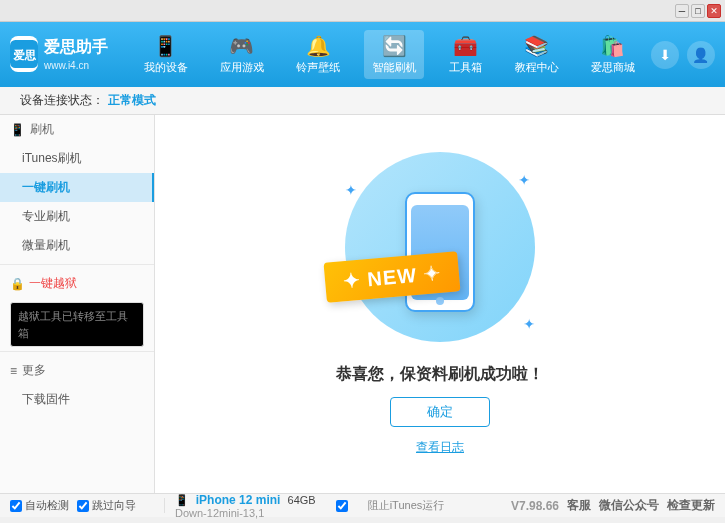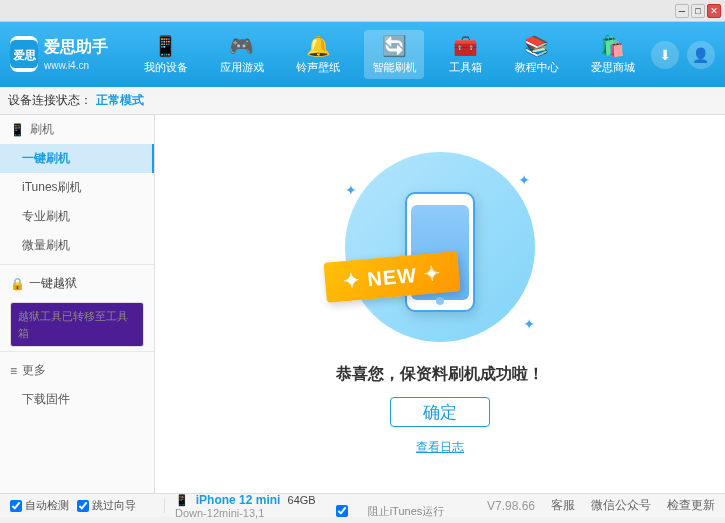--- a/index.html
+++ b/index.html
@@ -86,21 +86,21 @@
       cursor: pointer; font-size: 14px; color: white;
     }
 
     
     .statusbar {
       height: 28px;
       background: #f5f5f5;
       border-bottom: 1px solid #ddd;
       display: flex;
       align-items: center;
-      padding: 0 8px;
+      padding: 0 20px;
       font-size: 12px;
       color: #666;
     }
     .statusbar .status-label { color: #333; }
     .statusbar .status-value { color: #1a9de0; font-weight: bold; margin-left: 4px; }
 
     
     .main-layout {
       display: flex;
       height: calc(523px - 22px - 65px - 28px - 30px);
@@ -134,21 +134,21 @@
       border-right: 2px solid #1a9de0;
       font-weight: bold;
     }
     .sidebar-divider {
       height: 1px;
       background: #e8e8e8;
       margin: 4px 0;
     }
     .sidebar-notice {
       margin: 4px 10px;
-      background: #4c1d95;
+      background: #000000;
       border: 1px solid #ddd;
       border-radius: 3px;
       padding: 5px 7px;
       font-size: 11px;
       color: #888;
       line-height: 1.5;
     }
     .sidebar-more-header {
       display: flex;
       align-items: center;
@@ -249,21 +249,21 @@
       font-weight: bold;
     }
     .confirm-btn {
       width: 100px;
       height: 30px;
       border: 1px solid #1a9de0;
       color: #1a9de0;
       background: white;
       border-radius: 4px;
       cursor: pointer;
-      font-size: 17px;
+      font-size: 13px;
       display: flex; align-items: center; justify-content: center;
     }
     .query-link {
       font-size: 12px;
       color: #1a9de0;
       cursor: pointer;
       text-decoration: underline;
     }
 
     
@@ -294,30 +294,31 @@
     .device-info {
       padding: 0 10px;
       font-size: 11px;
       color: #444;
     }
     .device-name { color: #1a9de0; font-weight: bold; font-size: 12px; }
     .bottom-right {
       margin-left: auto;
       display: flex;
       align-items: center;
-      gap: 16px;
+      gap: 8px;
       font-size: 12px;
       color: #666;
+      font-weight: bold;
     }
     .bottom-right span { cursor: pointer; }
     .version { color: #999; }
 
     .bottom-main {
       display: flex;
-      align-items: flex-end;
+      align-items: center;
       flex: 1;
     }
     .bottom-itunes {
       display: flex;
       align-items: center;
       gap: 20px;
       font-size: 11px;
       color: #888;
       padding-left: 10px;
     }
@@ -387,30 +388,30 @@
   <span class="status-value">正常模式</span>
 </div>
 
 <div class="main-layout">
 
   <div class="sidebar">
     <div class="sidebar-section-header">
       <span class="icon">📱</span>
       <span>刷机</span>
     </div>
+    <div class="sidebar-item">iTunes刷机</div>
     <div class="sidebar-item active">一键刷机</div>
-    <div class="sidebar-item">iTunes刷机</div>
     <div class="sidebar-item">专业刷机</div>
     <div class="sidebar-item">微量刷机</div>
 
     <div class="sidebar-divider"></div>
 
     <div class="sidebar-section-header">
       <span style="margin-right:4px;color:#999;">🔒</span>
-      <span style="color:#404040;">一键越狱</span>
+      <span style="color:#ef4444;">一键越狱</span>
     </div>
     <div class="sidebar-notice">越狱工具已转移至工具箱</div>
 
     <div class="sidebar-divider"></div>
 
     <div class="sidebar-more-header">
       <span style="margin-right:5px;">≡</span>
       <span>更多</span>
     </div>
     <div class="sidebar-item">下载固件</div>

